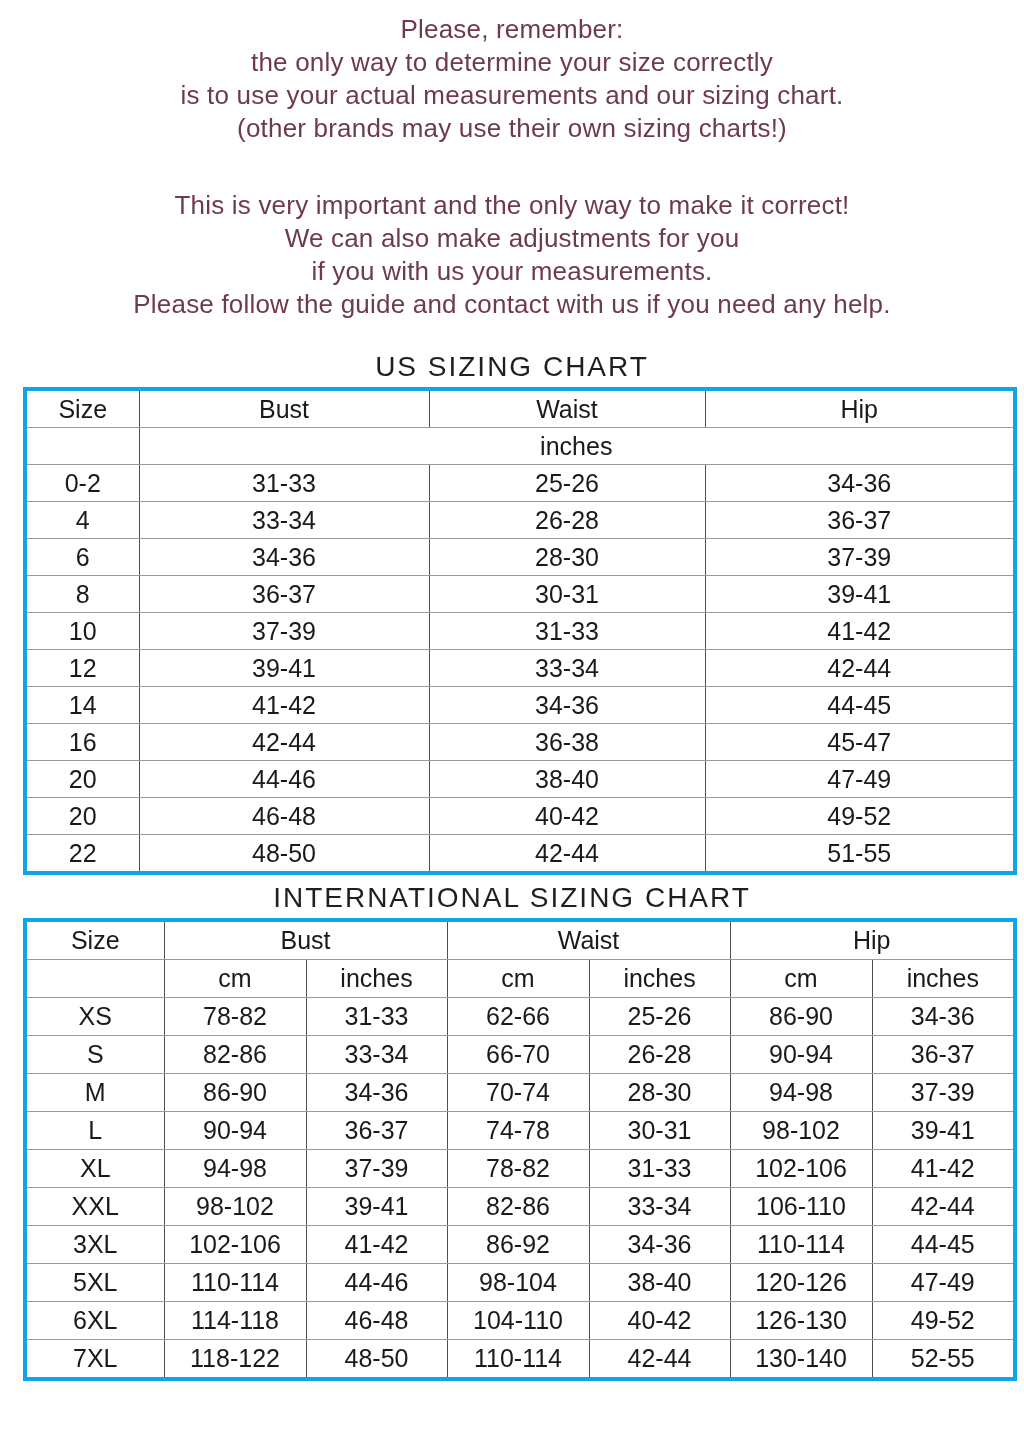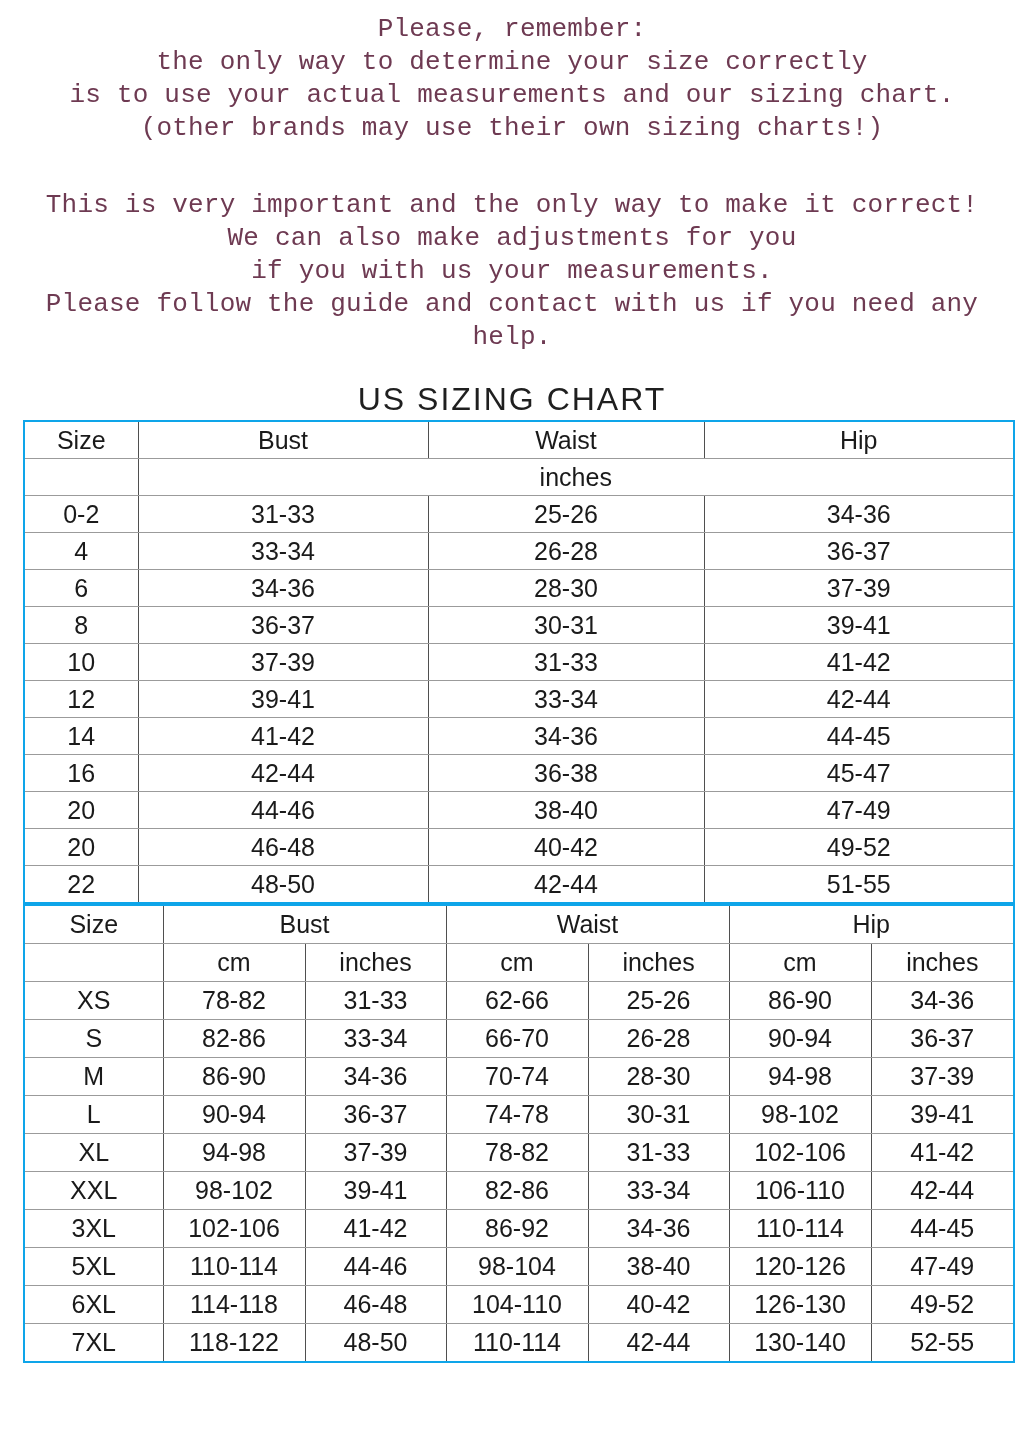--- a/index.html
+++ b/index.html
@@ -19,41 +19,41 @@
   .intro {
     padding-top: 13px;
     text-align: center;
     font-size: 26px;
     line-height: 33px;
     font-weight: 300;
     letter-spacing: 0.2px;
   }
   .intro p { margin: 0; }
   .intro p + p { margin-top: 44px; }
-  .intro span { display: block; font-family: Liberation Mono, monospace; }
+  .intro span { display: block; }
 
   
   .section-title {
     text-align: center;
-    font-size: 32px;
+    font-size: 28px;
     line-height: 29px;
     letter-spacing: 2px;
     color: #1f1f1f;
     font-weight: 300;
   }
   .title-us { margin: 31px 0 6px 0; }
   .title-intl { margin: 8px 0 6px 0; }
 
   
   table {
     border-collapse: collapse;
     table-layout: fixed;
     margin-left: 23px;
     width: 990px;
-    border: 2px solid #0ea5e9;
+    border: 4px solid #0ea5e9;
   }
   td, th {
     border-top: 1px solid #9b9b9b;
     border-bottom: 1px solid #9b9b9b;
     border-left: 1px solid #4f4f4f;
     border-right: 1px solid #4f4f4f;
     text-align: center;
     vertical-align: middle;
     padding: 0;
     font-weight: 300;
@@ -169,20 +169,21 @@
         </tr>
         <tr>
           <td>22</td>
           <td>48-50</td>
           <td>42-44</td>
           <td>51-55</td>
         </tr>
       </tbody>
   </table>
 
+  <div class="section-title title-intl">INTERNATIONAL SIZING CHART</div>
 
   <table class="intl-table">
     <colgroup>
       <col style="width:139px">
         <col style="width:142px">
         <col style="width:141px">
         <col style="width:142px">
         <col style="width:141px">
         <col style="width:142px">
         <col style="width:143px">

